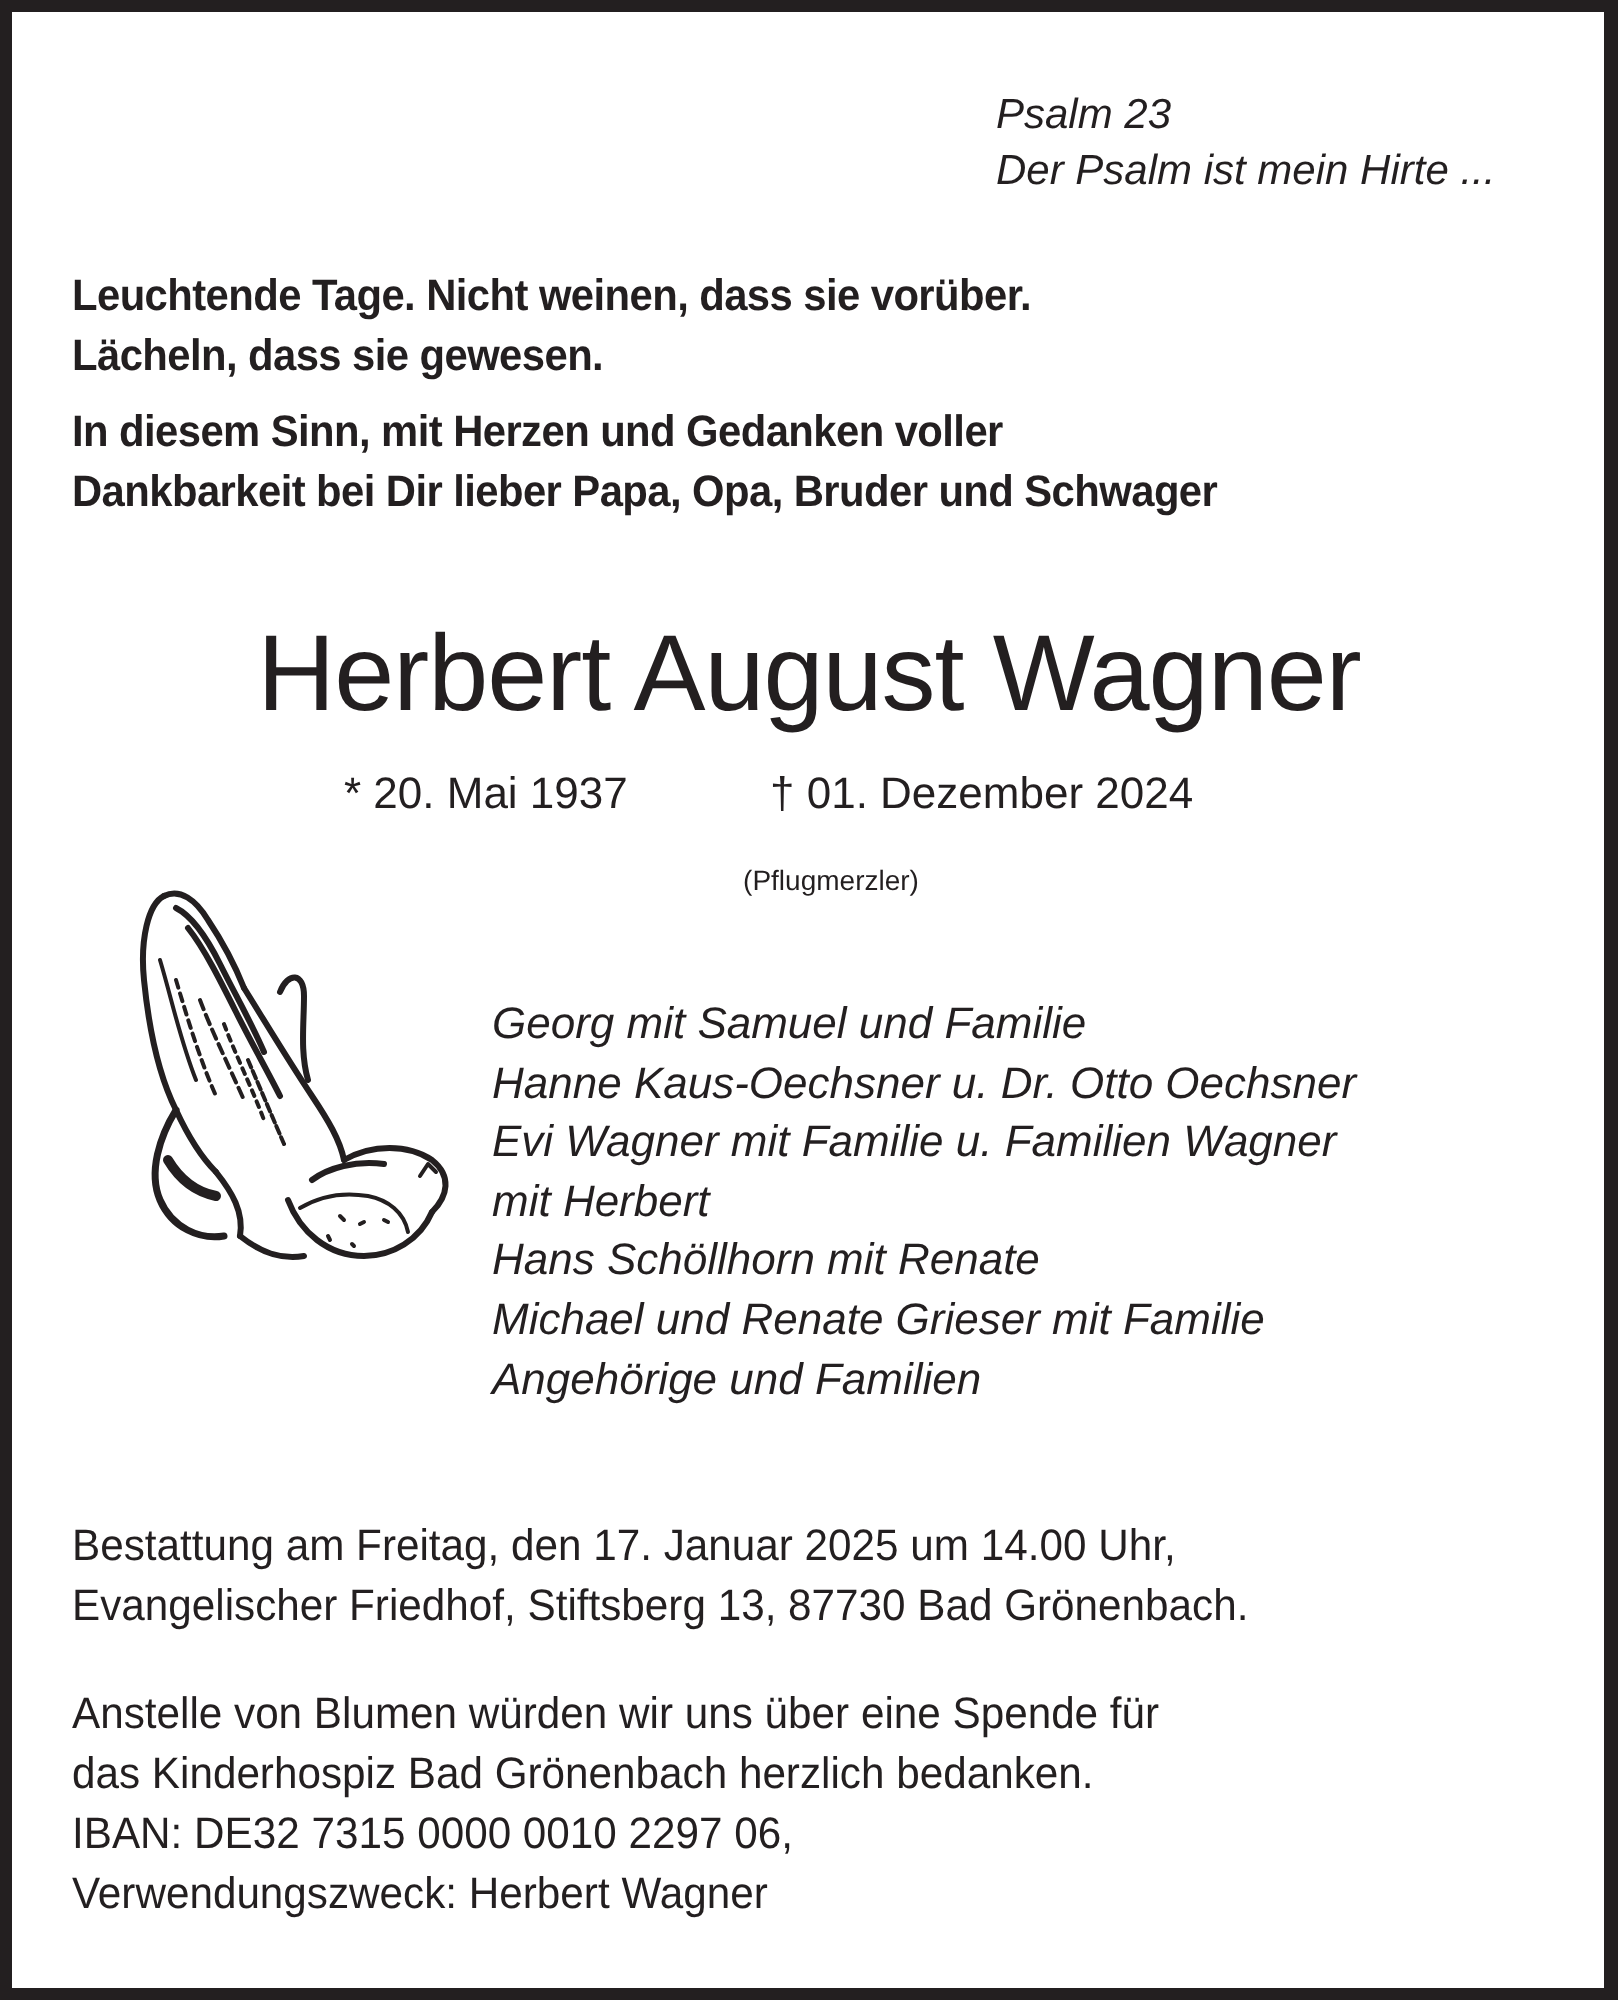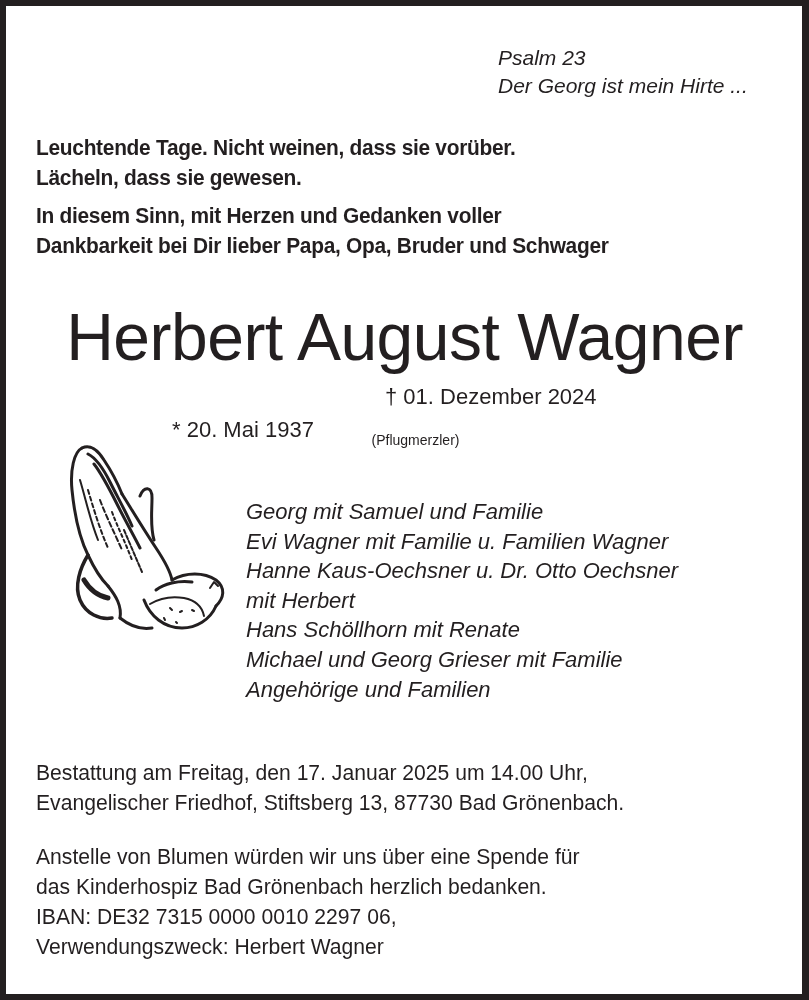--- a/index.html
+++ b/index.html
@@ -7,39 +7,39 @@
     .frame {
       position: absolute; left: 0; top: 0; width: 809px; height: 1000px;
       box-sizing: border-box; border: 6px solid #231f20; border-right-width: 7px;
       background: #ffffff;
     }
     .t { position: absolute; color: #231f20; font-family: "Liberation Sans", sans-serif; white-space: nowrap; }
     .psalm { left: 498px; top: 44px; font-size: 21px; font-style: italic; line-height: 28px; }
     .quote { left: 36px; font-size: 22px; font-weight: bold; line-height: 30px; letter-spacing: -0.3px; transform: scaleX(0.95); transform-origin: left top; }
     .quote1 { top: 133px; }
     .quote2 { top: 201px; }
-    .name { left: 0; width: 809px; text-align: center; top: 305px; font-size: 66px; line-height: 64px; letter-spacing: -0.5px; }
+    .name { left: 0; width: 809px; text-align: center; top: 305px; font-size: 54px; line-height: 64px; letter-spacing: -0.5px; }
     .dates { top: 383px; font-size: 22px; line-height: 28px; }
-    .birth { left: 172px; margin-top: 33px; }
+    .birth { left: 172px; }
     .death { left: 385px; text-align: center; }
     .nick { left: 0; width: 809px; text-align: center; top: 426px; font-size: 14px; line-height: 28px; margin-left: 11px; }
     .family { left: 246px; top: 497px; font-size: 22px; line-height: 29.6px; font-style: italic; }
     .family div { white-space: nowrap; }
     .burial { left: 36px; top: 758px; font-size: 22px; line-height: 30px; transform: scaleX(0.96); transform-origin: left top; }
     .donation { left: 36px; top: 842px; font-size: 22px; line-height: 30px; transform: scaleX(0.96); transform-origin: left top; }
     .hands { position: absolute; left: 60px; top: 440px; width: 170px; height: 200px; }
   </style>
 </head>
 <body>
 
 <div class="frame"></div>
 
 <div class="t psalm">
   <div>Psalm 23</div>
-  <div>Der Georg ist mein Hirte ...</div>
+  <div>Der Psalm ist mein Hirte ...</div>
 </div>
 
 <div class="t quote quote1">
   <div>Leuchtende Tage. Nicht weinen, dass sie vorüber.</div>
   <div>Lächeln, dass sie gewesen.</div>
 </div>
 
 <div class="t quote quote2">
   <div>In diesem Sinn, mit Herzen und Gedanken voller</div>
   <div>Dankbarkeit bei Dir lieber Papa, Opa, Bruder und Schwager</div>
@@ -81,25 +81,25 @@
     <path d="M90 164 C100 158 112 156 124 158 C134 160 142 166 144 176" stroke-width="2"></path>
     <path d="M60 178 C70 186 80 190 92 188" stroke-width="3"></path>
 
     <path d="M110 168 l2 2 M120 172 l2 -1 M104 178 l1 2 M132 170 l2 1 M116 182 l1 1" stroke-width="2"></path>
     <path d="M150 148 l4 -6 l4 4" stroke-width="2"></path>
   </g>
 </svg>
 
 <div class="t family">
   <div>Georg mit Samuel und Familie</div>
+  <div>Hanne Kaus-Oechsner u. Dr. Otto Oechsner</div>
   <div>Evi Wagner mit Familie u. Familien Wagner</div>
-  <div>Hanne Kaus-Oechsner u. Dr. Otto Oechsner</div>
   <div>mit Herbert</div>
   <div>Hans Schöllhorn mit Renate</div>
-  <div>Michael und Georg Grieser mit Familie</div>
+  <div>Michael und Renate Grieser mit Familie</div>
   <div>Angehörige und Familien</div>
 </div>
 
 <div class="t burial">
   <div>Bestattung am Freitag, den 17. Januar 2025 um 14.00 Uhr,</div>
   <div>Evangelischer Friedhof, Stiftsberg 13, 87730 Bad Grönenbach.</div>
 </div>
 
 <div class="t donation">
   <div>Anstelle von Blumen würden wir uns über eine Spende für</div>

